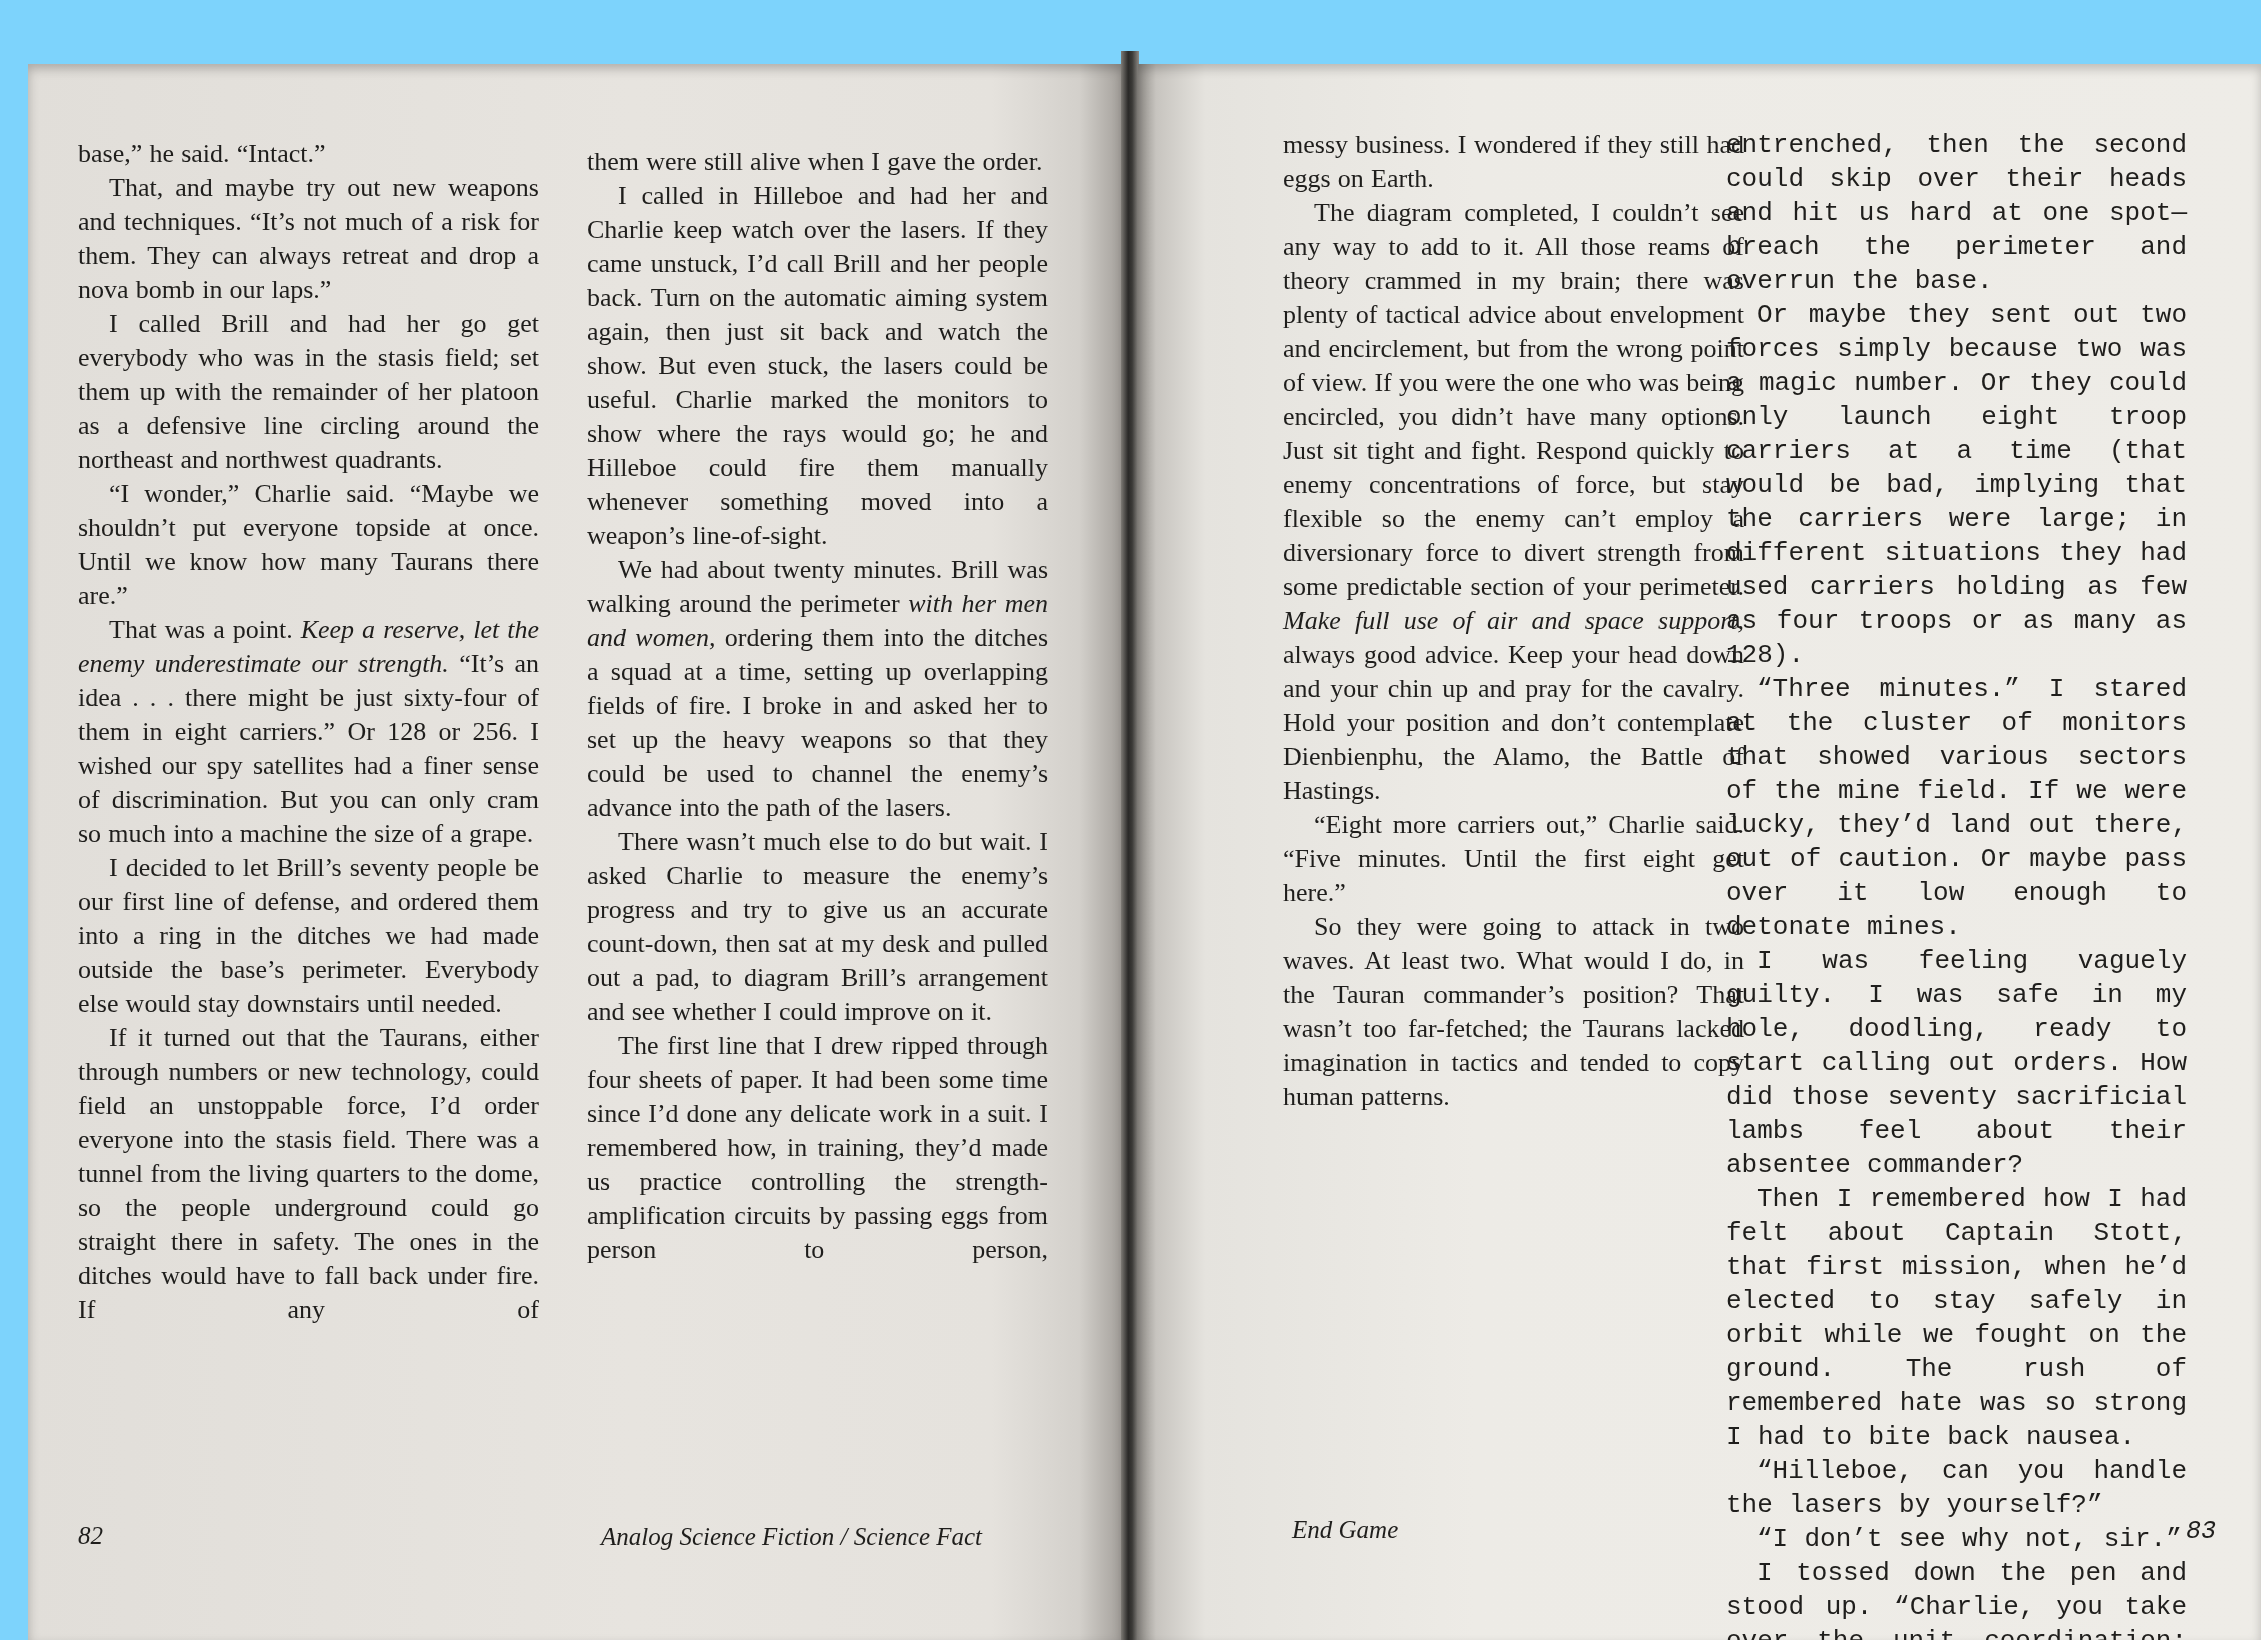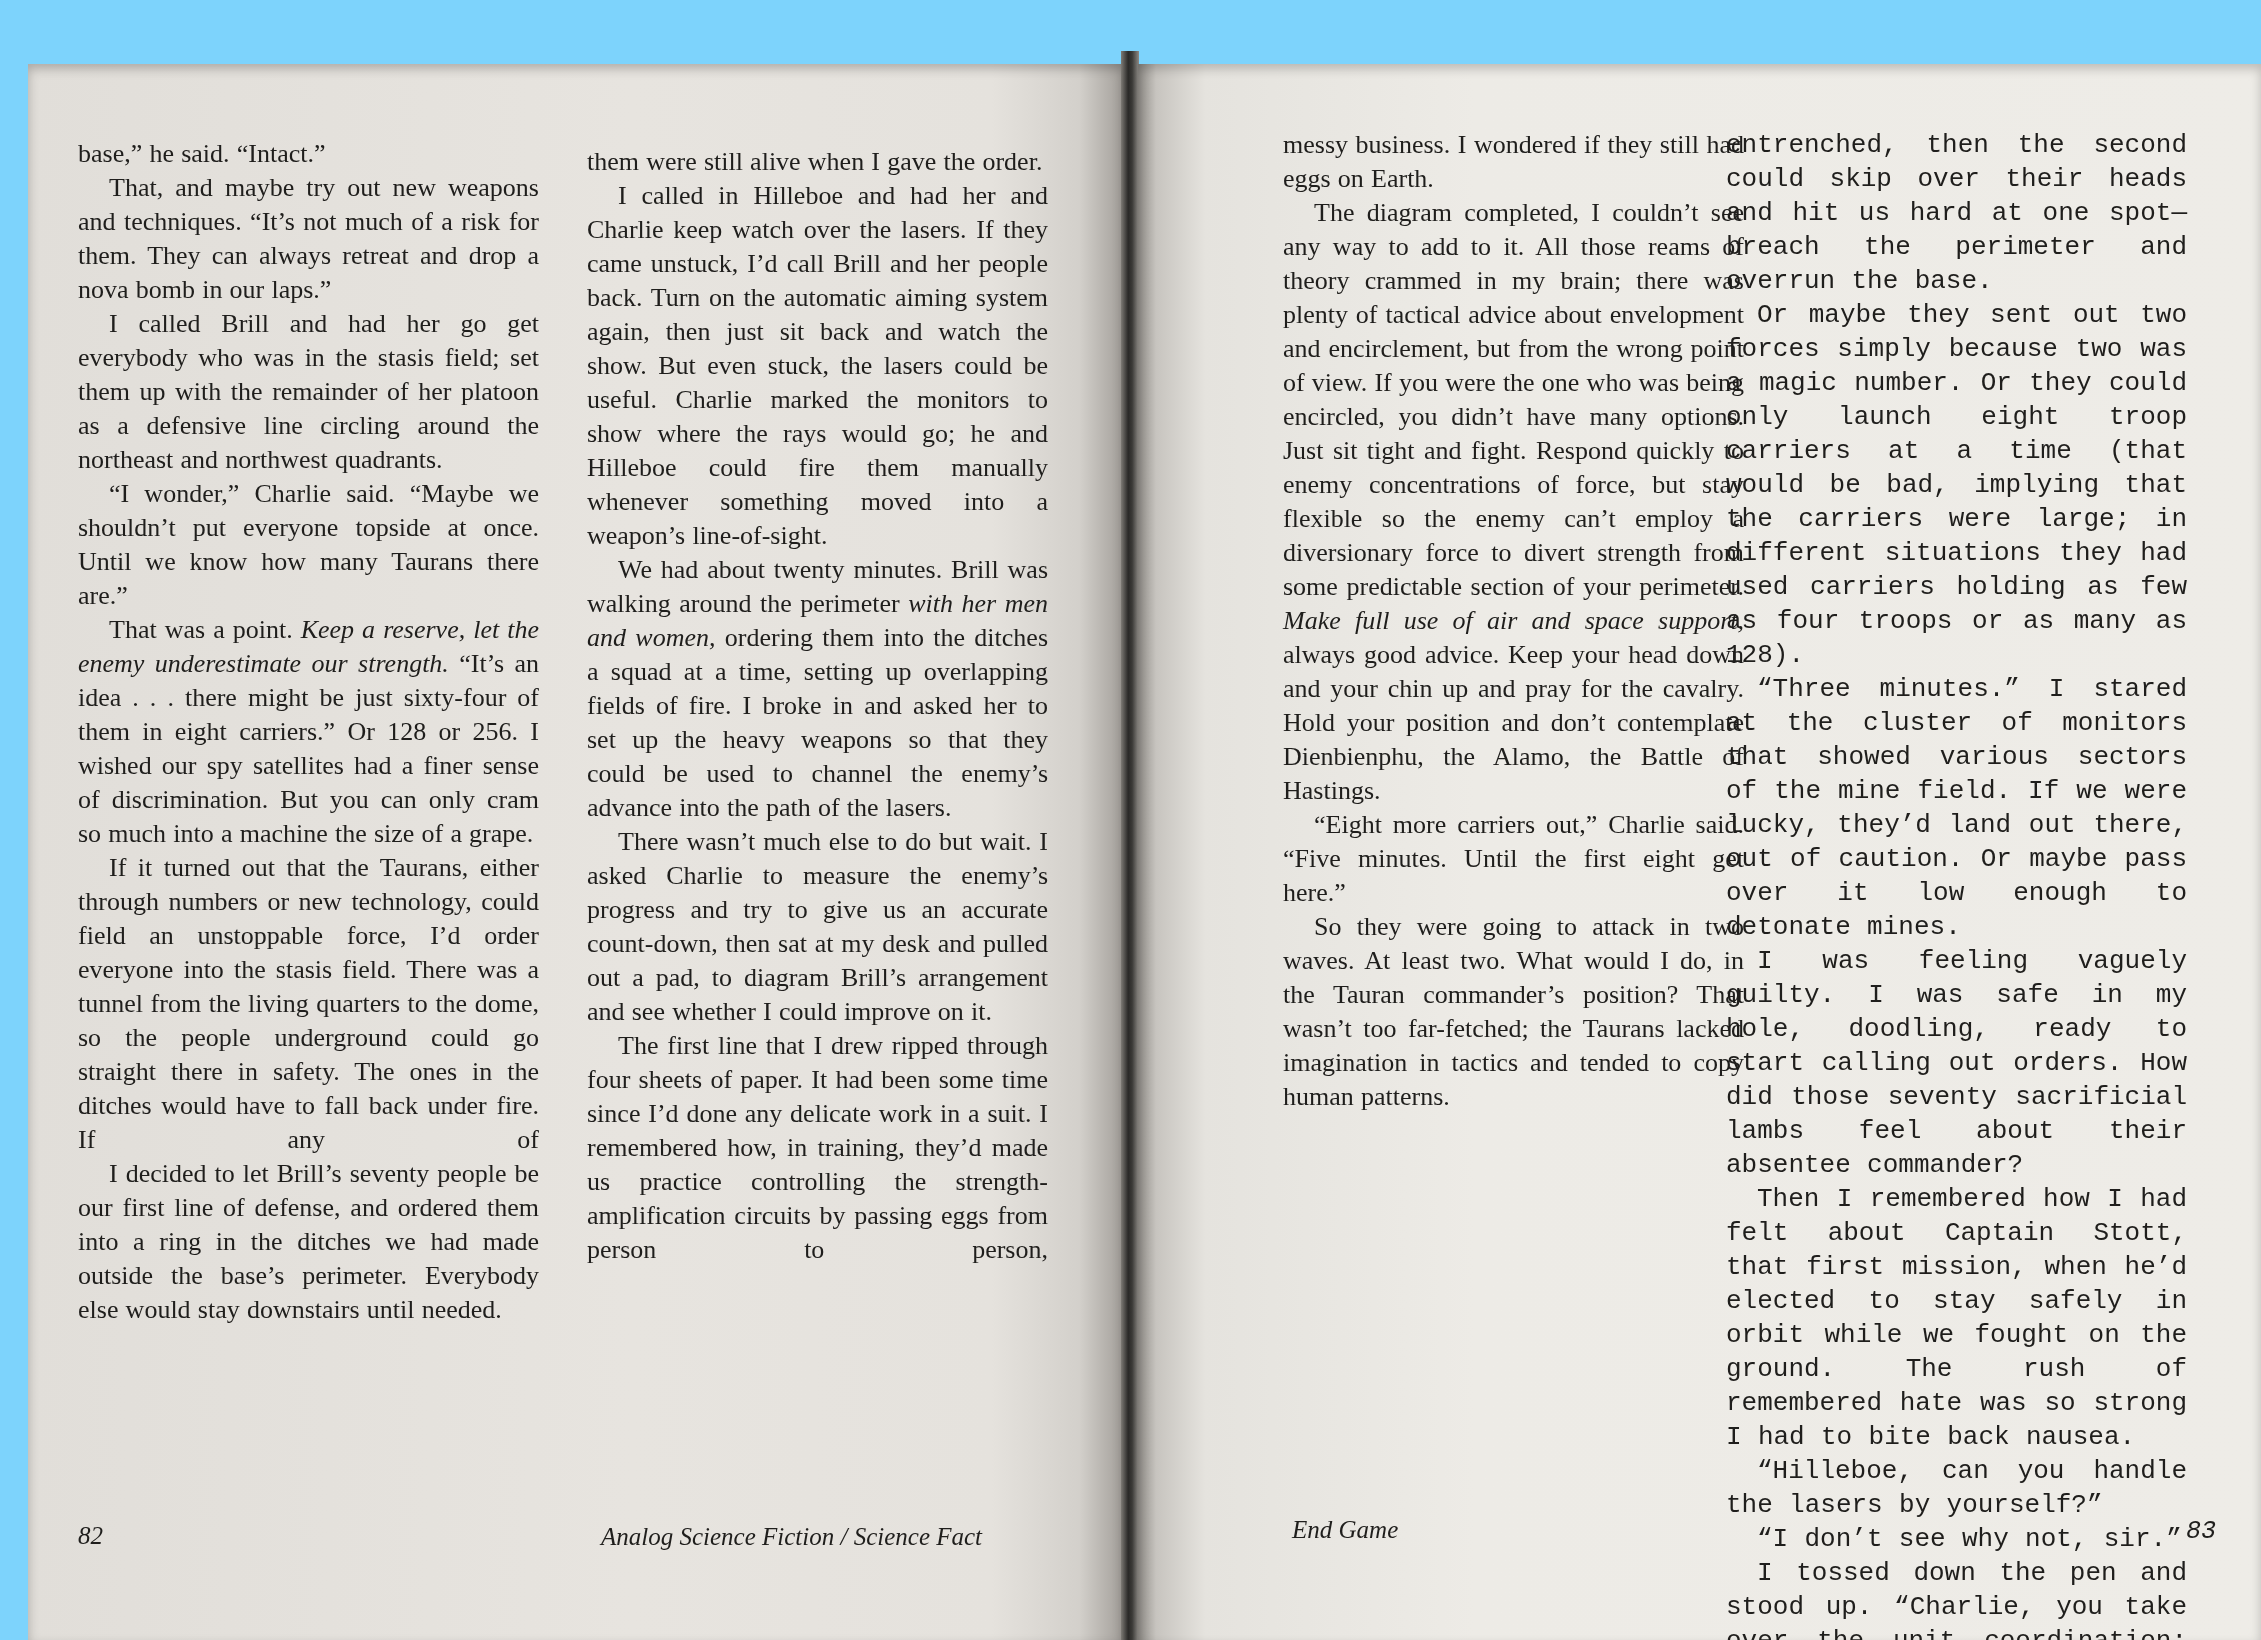--- a/index.html
+++ b/index.html
@@ -79,22 +79,22 @@
 
 <div class="scan">
 
   <div class="page page-left">
     <div class="text-col col-1">
         <p class="para">base,” he said. “Intact.”</p>
         <p class="para indent">That, and maybe try out new weapons and techniques. “It’s not much of a risk for them. They can always retreat and drop a nova bomb in our laps.”</p>
         <p class="para indent">I called Brill and had her go get everybody who was in the stasis field; set them up with the remainder of her platoon as a defensive line circling around the northeast and northwest quadrants.</p>
         <p class="para indent">“I wonder,” Charlie said. “Maybe we shouldn’t put everyone topside at once. Until we know how many Taurans there are.”</p>
         <p class="para indent">That was a point. <i>Keep a reserve, let the enemy underestimate our strength.</i> “It’s an idea . . . there might be just sixty-four of them in eight carriers.” Or 128 or 256. I wished our spy satellites had a finer sense of discrimination. But you can only cram so much into a machine the size of a grape.</p>
+        <p class="para indent">I decided to let Brill’s seventy people be our first line of defense, and ordered them into a ring in the ditches we had made outside the base’s perimeter. Everybody else would stay downstairs until needed.</p>
         <p class="para indent cut">If it turned out that the Taurans, either through numbers or new technology, could field an unstoppable force, I’d order everyone into the stasis field. There was a tunnel from the living quarters to the dome, so the people underground could go straight there in safety. The ones in the ditches would have to fall back under fire. If any of</p>
-        <p class="para indent">I decided to let Brill’s seventy people be our first line of defense, and ordered them into a ring in the ditches we had made outside the base’s perimeter. Everybody else would stay downstairs until needed.</p>
       </div>
     <div class="text-col col-2">
         <p class="para">them were still alive when I gave the order.</p>
         <p class="para indent">I called in Hilleboe and had her and Charlie keep watch over the lasers. If they came unstuck, I’d call Brill and her people back. Turn on the automatic aiming system again, then just sit back and watch the show. But even stuck, the lasers could be useful. Charlie marked the monitors to show where the rays would go; he and Hilleboe could fire them manually whenever something moved into a weapon’s line-of-sight.</p>
         <p class="para indent">We had about twenty minutes. Brill was walking around the perimeter <i>with her men and women,</i> ordering them into the ditches a squad at a time, setting up overlapping fields of fire. I broke in and asked her to set up the heavy weapons so that they could be used to channel the enemy’s advance into the path of the lasers.</p>
         <p class="para indent">There wasn’t much else to do but wait. I asked Charlie to measure the enemy’s progress and try to give us an accurate count-down, then sat at my desk and pulled out a pad, to diagram Brill’s arrangement and see whether I could improve on it.</p>
         <p class="para indent cut">The first line that I drew ripped through four sheets of paper. It had been some time since I’d done any delicate work in a suit. I remembered how, in training, they’d made us practice controlling the strength-amplification circuits by passing eggs from person to person,</p>
       </div>
     <div class="footer-item footer-pagenum-left">82</div>
     <div class="footer-item footer-title-left">Analog Science Fiction / Science Fact</div>

